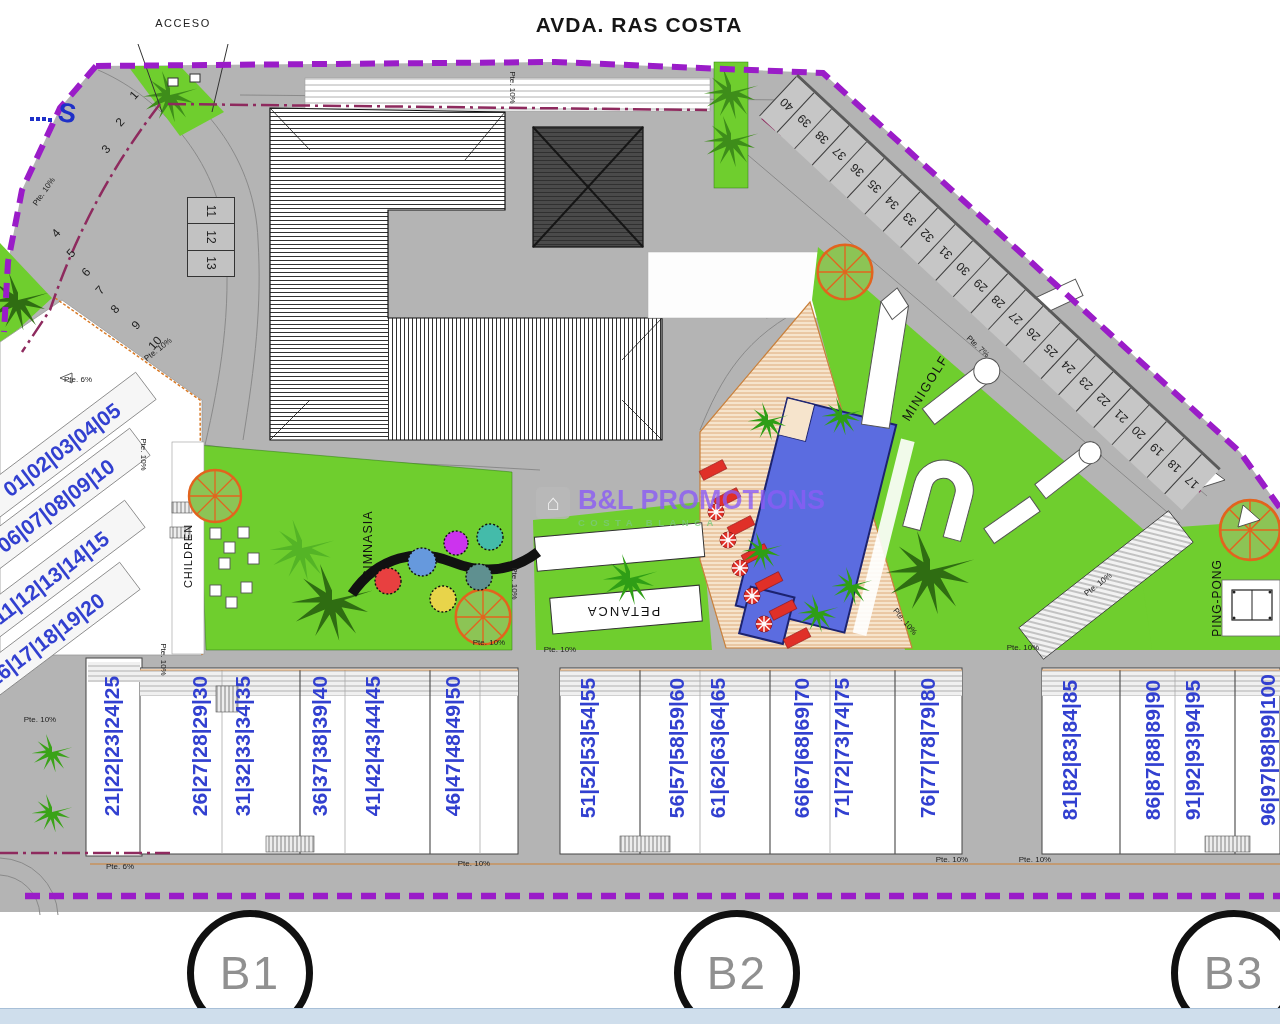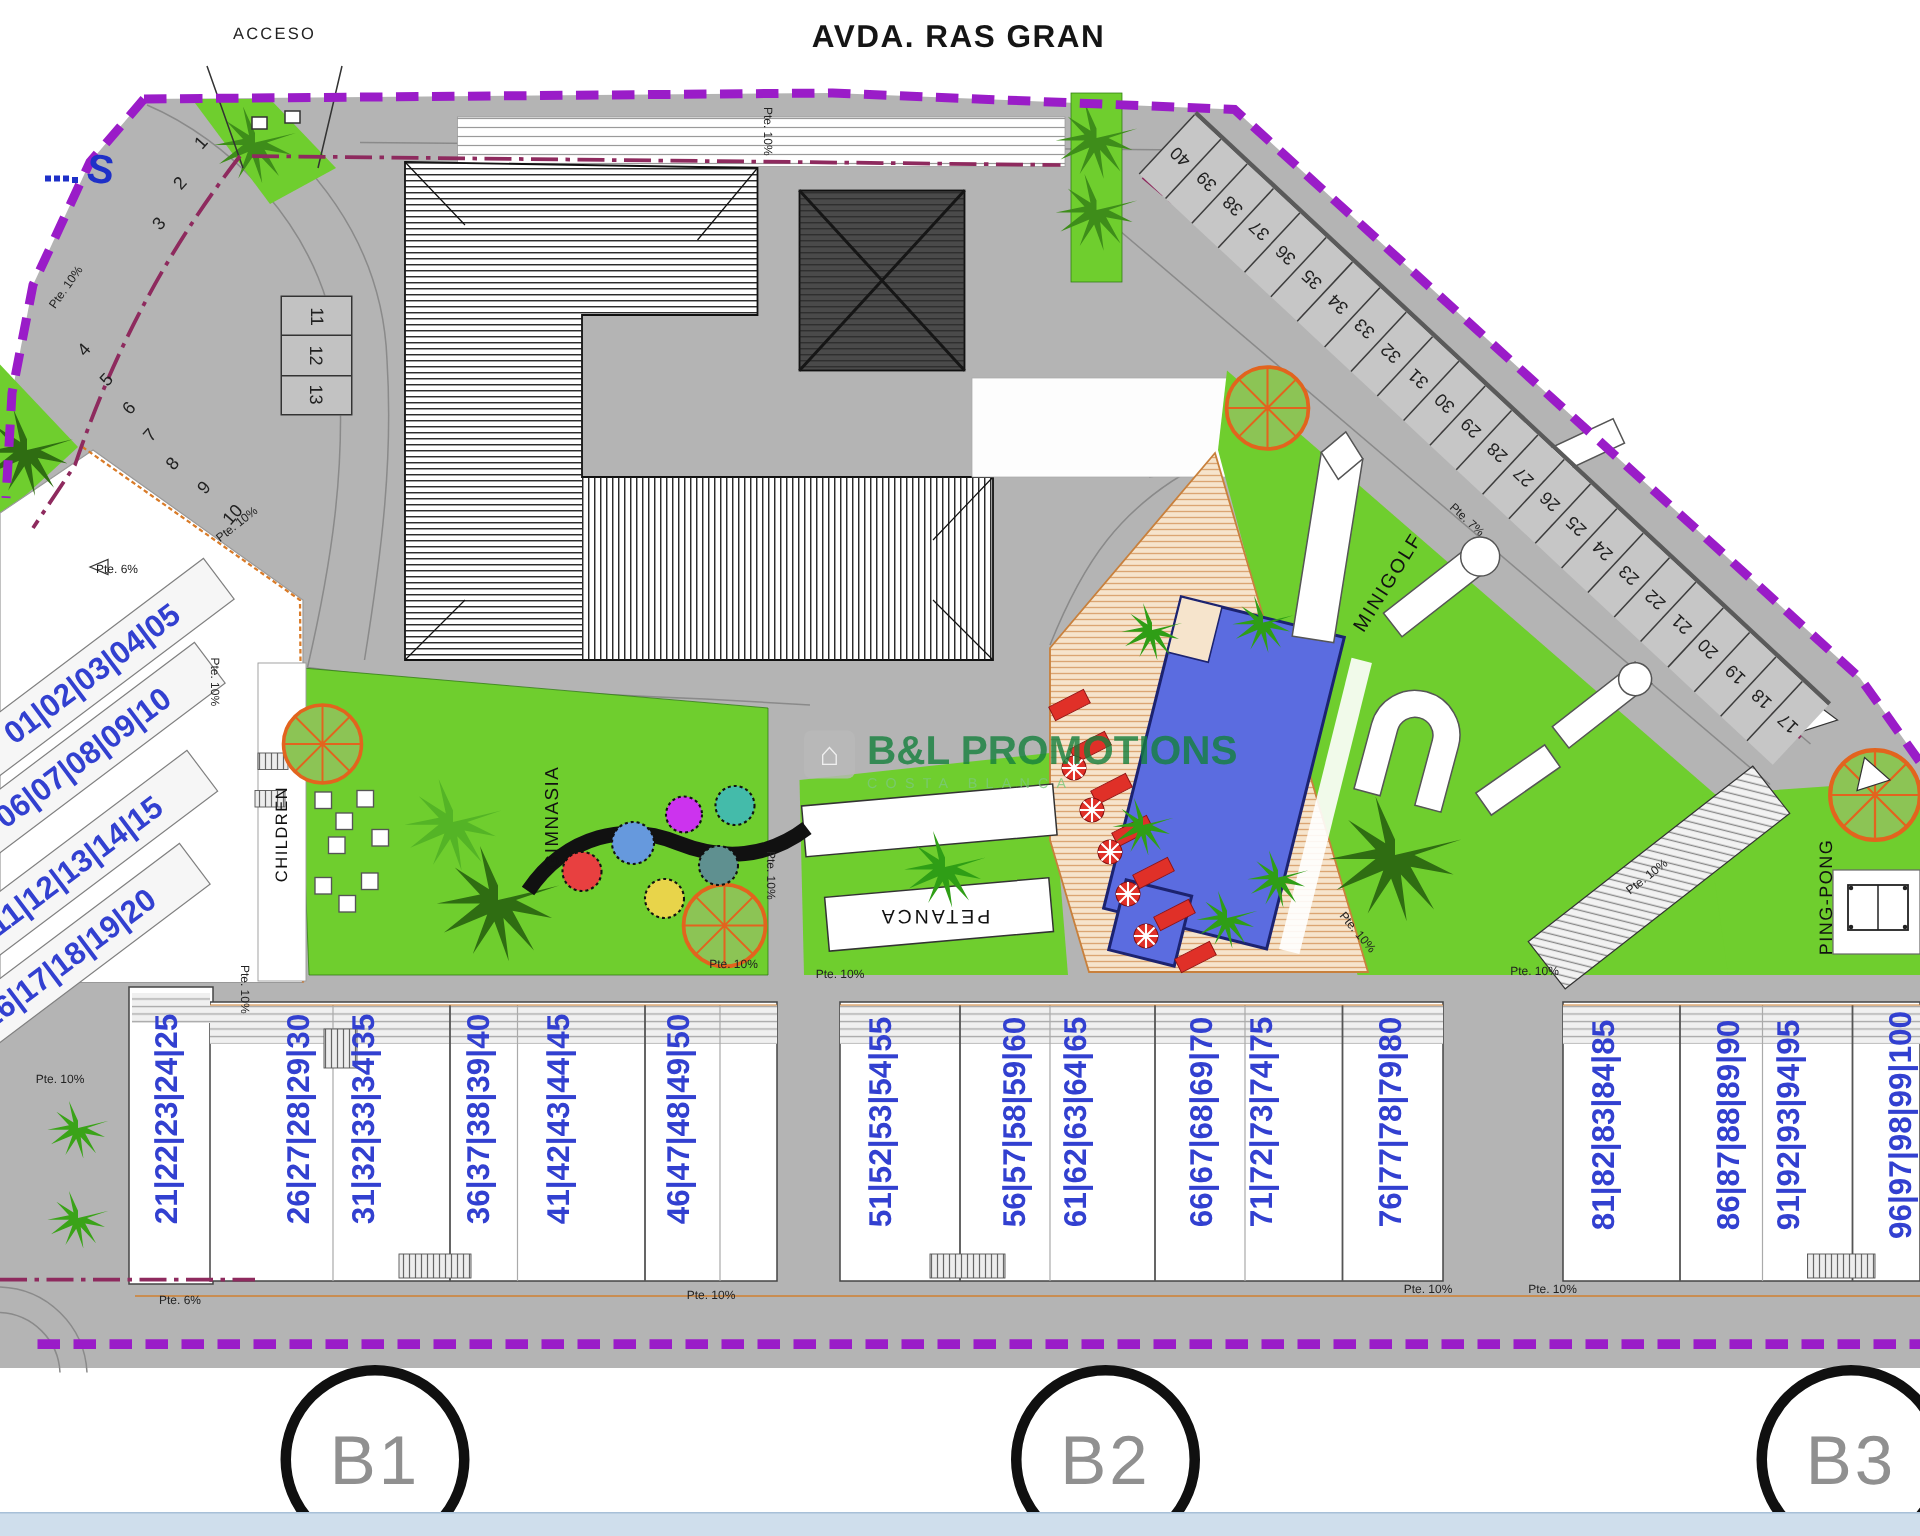--- a/index.html
+++ b/index.html
@@ -36,22 +36,22 @@
           display:flex;flex-direction:column;z-index:1;background:#c2c2c2;}
   .pbcell{flex:1;border-bottom:1px solid #333;display:flex;align-items:center;justify-content:center;}
   .pbcell:last-child{border-bottom:none;}
   .pbcell span{transform:rotate(90deg);font-size:12px;color:#222;}
   .bcirc{position:absolute;width:112px;height:112px;margin-left:-63px;margin-top:-63px;border:7px solid #101010;
          border-radius:50%;background:#fff;display:flex;align-items:center;justify-content:center;
          color:#909090;font-size:46px;letter-spacing:2px;z-index:3;}
   .wm{position:absolute;left:536px;top:487px;display:flex;gap:8px;opacity:.8;z-index:2;align-items:flex-start;}
   .wm-icon{width:34px;height:32px;background:#b9b9b9;border-radius:5px;color:#fff;font-size:22px;
            display:flex;align-items:center;justify-content:center;}
-  .wm-brand{font-size:27px;font-weight:bold;color:#15803d;line-height:1;white-space:nowrap;}
-  .wm-tag{font-size:9.5px;color:#7cc87c;letter-spacing:5.5px;margin-top:3px;white-space:nowrap;}
+  .wm-brand{font-size:27px;font-weight:bold;color:#8b5cf6;line-height:1;white-space:nowrap;}
+  .wm-tag{font-size:9.5px;color:#7cc87c;letter-spacing:5.5px;margin-top:3px;white-space:nowrap;font-weight:bold;}
   .band{position:absolute;left:0;top:1008px;width:1280px;height:16px;background:var(--c-band);
         border-top:1px solid #a8c0d8;z-index:5;}
 </style>
 </head>
 <body>
 
 <div class="stage">
 
 <svg class="plan" width="1280" height="1024" viewBox="0 0 1280 1024">
   <defs>
@@ -325,21 +325,21 @@
   </g>
 
   <g fill="none" style="stroke:var(--c-parcel)" stroke-width="2.5" stroke-dasharray="18 5 3 5">
     <path d="M168,104 L707,110"></path>
     <path d="M762,118 L1203,494"></path>
     <path d="M160,104 C105,175 72,245 50,310 L22,352"></path>
     <path d="M0,853 H170"></path>
   </g>
 </svg>
 
-<div class="title">AVDA. RAS GRAN</div>
+<div class="title">AVDA. RAS COSTA</div>
 <div class="acceso">ACCESO</div>
 <div class="smark">S</div>
 <div class="smark-dots"></div>
 
 <div class="zone z-gym">GIMNASIA</div>
 <div class="zone z-children">CHILDREN</div>
 <div class="zone z-petanca">PETANCA</div>
 <div class="zone z-minigolf">MINIGOLF</div>
 <div class="zone z-pingpong">PING-PONG</div>
 

